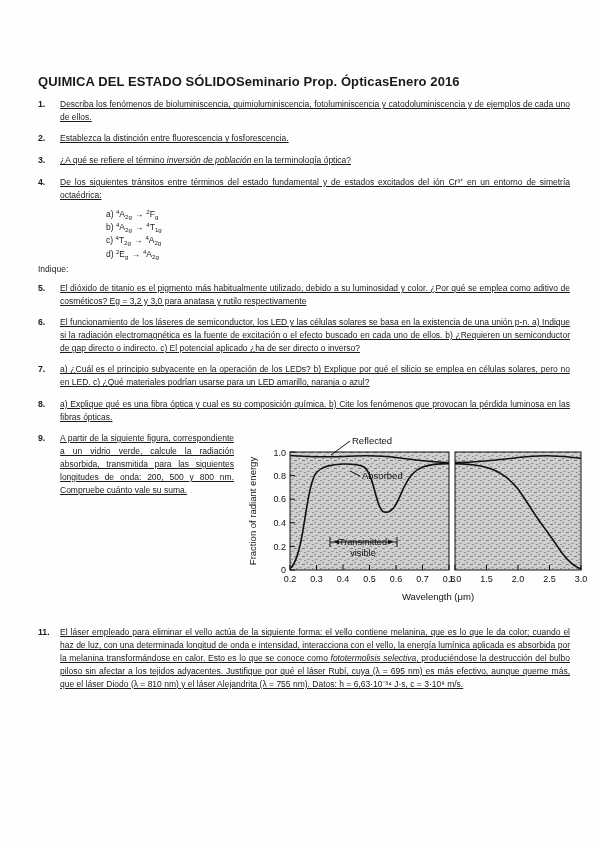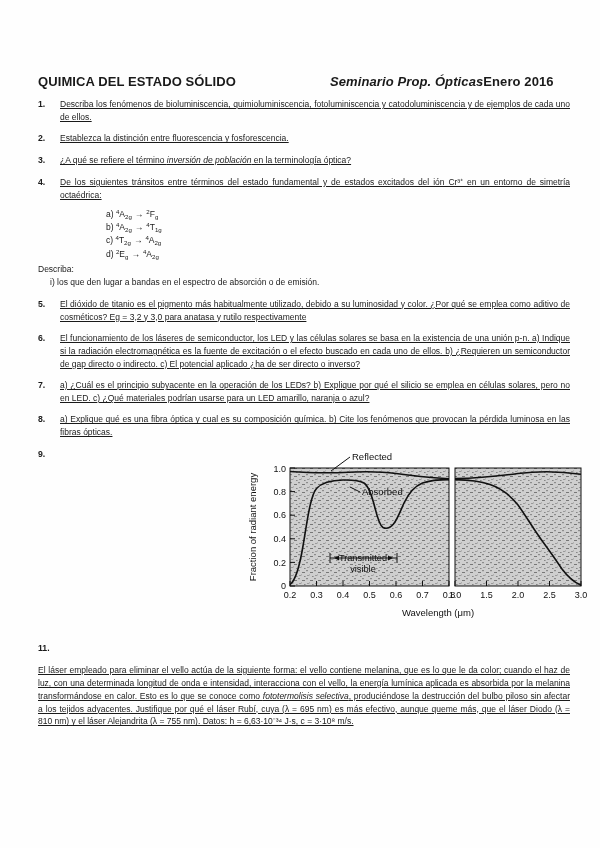--- a/index.html
+++ b/index.html
@@ -29,23 +29,21 @@
   .doc-header {
     display: flex;
     align-items: flex-start;
     font-weight: bold;
     font-size: 13px;
     letter-spacing: 0.1px;
     margin-bottom: 9px;
   }
   .doc-header .title-left { white-space: nowrap; }
   .doc-header .title-mid {
-    margin-left: 94px;
     white-space: nowrap;
-    font-style: italic;
   }
   .doc-header .title-right {
     white-space: nowrap;
   }
   
   .q {
     display: flex;
     align-items: flex-start;
     margin-bottom: 8.5px;
     font-size: 8.5px;
@@ -98,21 +96,21 @@
 
   
   .chart-wrap {
     position: relative;
     width: 352px;
     height: 182px;
   }
   .chart-svg { display: block; }
 
   
-  .bottom-q { margin-top: 10px; flex-direction: column; }
+  .bottom-q { margin-top: 10px; }
 </style>
 </head>
 <body>
 
 <div class="page">
 
   <div class="doc-header">
     <span class="title-left">QUIMICA DEL ESTADO SÓLIDO</span>
     <span class="title-mid">Seminario Prop. Ópticas</span>
     <span class="title-right">Enero 2016</span>
@@ -148,23 +146,22 @@
     </div>
     <div>
       <span>c)</span>
       <sup>4</sup><span>T</span><sub>2g</sub><span class="arrow">→</span><sup>4</sup><span>A</span><sub>2g</sub>
     </div>
     <div>
       <span>d)</span>
       <sup>2</sup><span>E</span><sub>g</sub><span class="arrow">→</span><sup>4</sup><span>A</span><sub>2g</sub>
     </div>
   </div>
-  <div class="indique">Describa:</div>
+  <div class="indique">Indique:</div>
   <div class="sub-items">
-    <div>i) los que den lugar a bandas en el espectro de absorción o de emisión.</div>
   </div>
 
   <div class="q" style="margin-top:8px">
     <span class="num">5.</span>
     <span class="body">El dióxido de titanio es el pigmento más habitualmente utilizado, debido a su luminosidad y color. ¿Por qué se emplea como aditivo de cosméticos? Eg = 3,2 y 3,0 para anatasa y rutilo respectivamente</span>
   </div>
 
   <div class="q">
     <span class="num">6.</span>
     <span class="body">El funcionamiento de los láseres de semiconductor, los LED y las células solares se basa en la existencia de una unión p-n. a) Indique si la radiación electromagnética es la fuente de excitación o el efecto buscado en cada uno de ellos. b) ¿Requieren un semiconductor de gap directo o indirecto. c) El potencial aplicado ¿ha de ser directo o inverso?</span>
@@ -177,20 +174,21 @@
 
   <div class="q">
     <span class="num">8.</span>
     <span class="body">a) Explique qué es una fibra óptica y cual es su composición química. b) Cite los fenómenos que provocan la pérdida luminosa en las fibras ópticas.</span>
   </div>
 
   <div class="fig-row">
     <div class="fig-left">
       <div class="q">
         <span class="num">9.</span>
+        <span class="body">A partir de la siguiente figura, correspondiente a un vidrio verde, calcule la radiación absorbida, transmitida para las siguientes longitudes de onda: 200, 500 y 800 nm. Compruebe cuánto vale su suma.</span>
       </div>
     </div>
 
     <div class="fig-right">
       <div class="chart-wrap">
         <svg class="chart-svg" width="352" height="182" viewBox="0 0 352 182">
           <defs>
             <pattern id="speckle" width="8" height="8" patternUnits="userSpaceOnUse">
               <rect width="8" height="8" fill="#cfcfcf"></rect>
               <rect x="0" y="0" width="2" height="1.2" fill="#8c8c8c"></rect>

